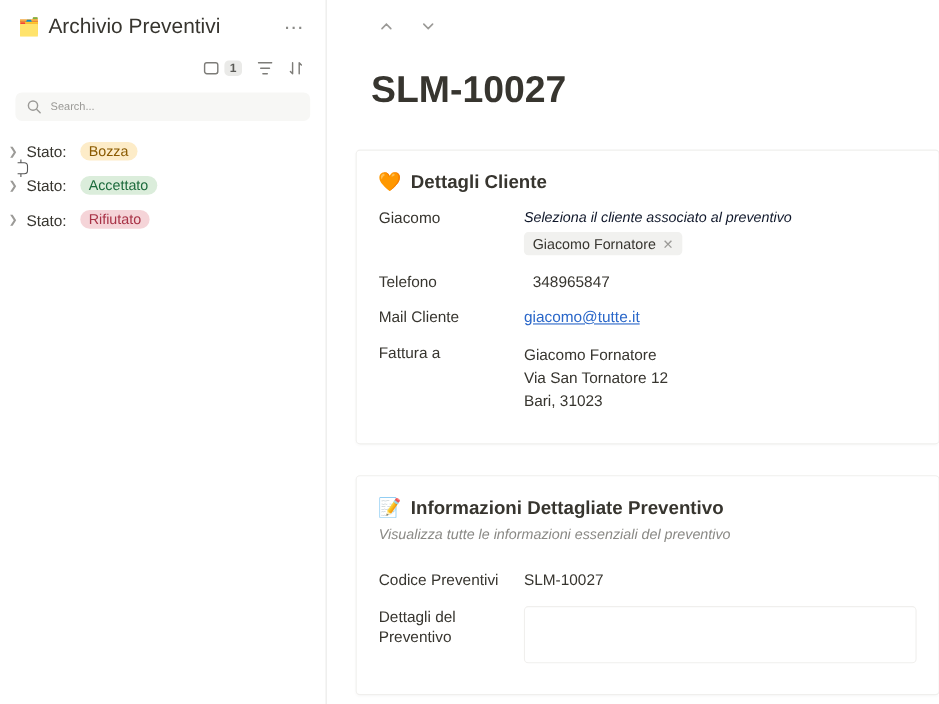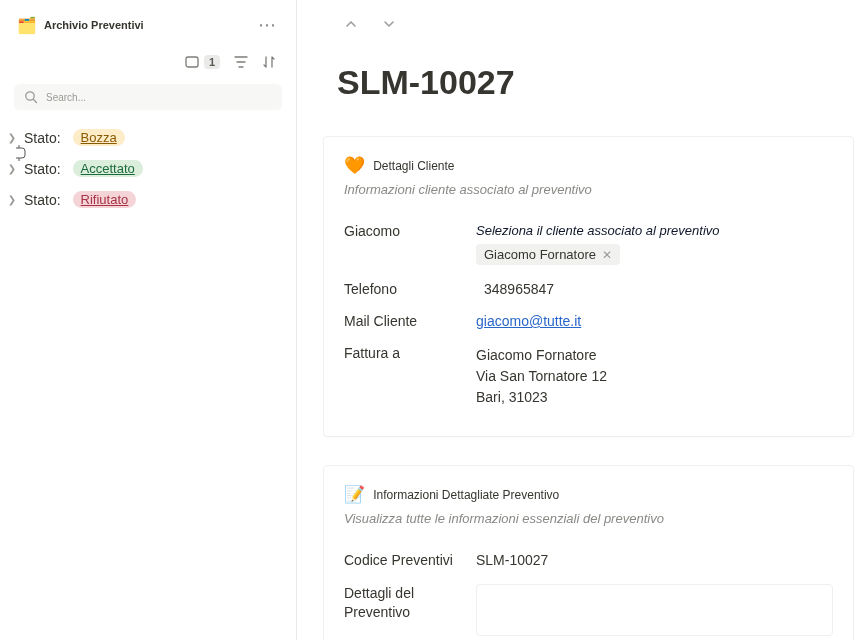--- a/index.html
+++ b/index.html
@@ -19,22 +19,22 @@
     display: flex;
     flex-direction: column;
   }
   .sidebar-header {
     display: flex;
     align-items: center;
     padding: 14px 16px 10px 18px;
     gap: 8px;
   }
   .sidebar-title {
-    font-weight: 700;
-    font-size: 11px;
+    font-weight: 400;
+    font-size: 19px;
     flex: 1;
   }
   .db-icon {
     width: 18px; height: 18px;
     font-size: 16px;
     display:flex;align-items:center;justify-content:center;
   }
   .more-icon {
     color: #8a8a87;
     font-size: 18px;
@@ -89,21 +89,20 @@
     color:#9b9a97;font-size:10px;width:12px;text-align:center;
   }
   .group-label{
     font-size:14px;color:#37352f;
   }
   .pill{
     font-size:13px;
     padding:1px 8px;
     border-radius:10px;
     margin-left:6px;
-    text-decoration:underline;
   }
   .pill-bozza{background:#fdecc8;color:#8a5a00;}
   .pill-accettato{background:#dbeddb;color:#1c6b3c;}
   .pill-rifiutato{background:#f5d4d8;color:#a83246;}
   .cursor-icon{
     position:absolute;
     left:14px;top:144px;
     font-size:12px;color:#555;
     pointer-events:none;
   }
@@ -128,21 +127,21 @@
     border-radius:4px;
     margin:0 0 28px 26px;
     padding:18px 20px 20px;
     box-shadow:0 1px 2px rgba(0,0,0,0.02);
   }
   .card-head{
     display:flex;align-items:center;gap:8px;
     margin-bottom:6px;
   }
   .card-emoji{font-size:17px;}
-  .card-title{font-size:12px;font-weight:400;}
+  .card-title{font-size:17px;font-weight:700;}
   .card-sub{
     font-style:italic;color:#8a8985;font-size:13px;
     margin-bottom:18px;
   }
   .field-row{
     display:flex;align-items:flex-start;
     padding:8px 0;
     font-size:14px;
   }
   .field-label{
@@ -242,21 +241,20 @@
     </span>
   </div>
 
   <h1 class="page-title">SLM-10027</h1>
 
   <div class="card">
     <div class="card-head">
       <span class="card-emoji">🧡</span>
       <span class="card-title">Dettagli Cliente</span>
     </div>
-    <div class="card-sub">Informazioni cliente associato al preventivo</div>
 
     <div class="field-row">
       <div class="field-label">Giacomo</div>
       <div class="field-value">
         <span class="hint">Seleziona il cliente associato al preventivo</span>
         <span class="chip">
           <span>Giacomo Fornatore</span>
           <span class="chip-x">✕</span>
         </span>
       </div>

